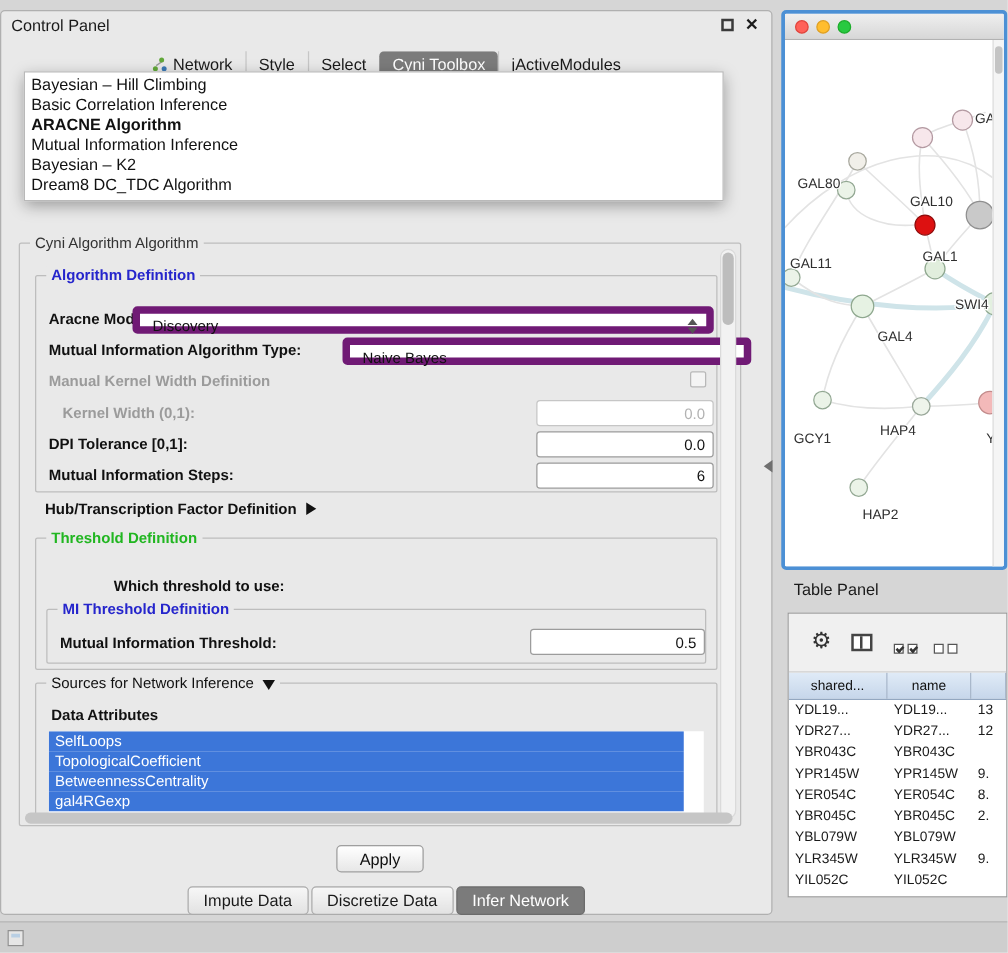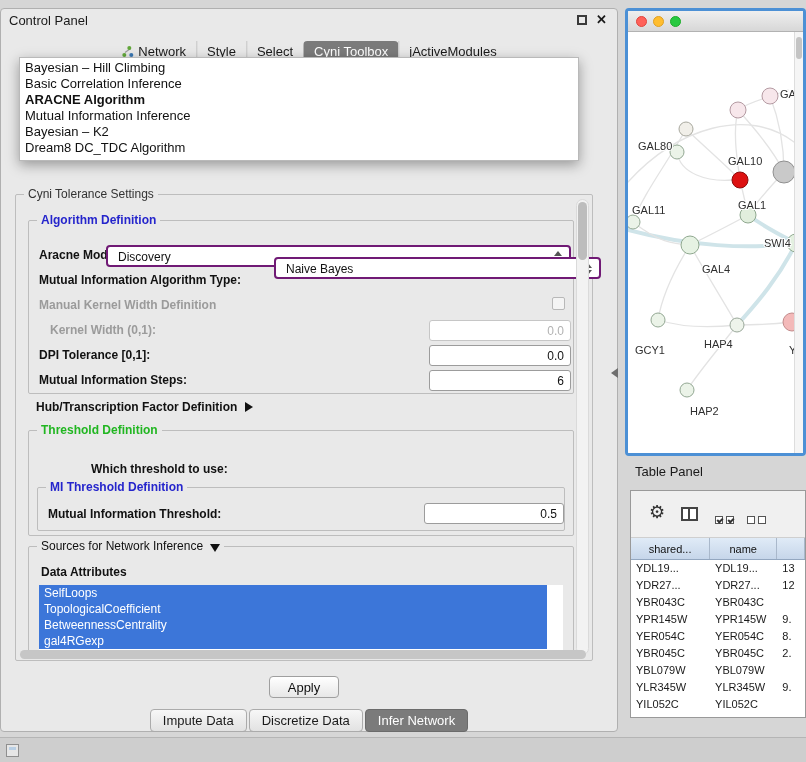--- a/index.html
+++ b/index.html
@@ -34,21 +34,21 @@
   .legend.blue{color:#2525cc;font-weight:bold;}
   .legend.green{color:#21b621;font-weight:bold;}
   .legend.bold{color:#111;font-weight:normal;}
   .group{position:absolute;border:1px solid #bdbdbd;border-radius:2px;}
   .group.algo{left:12px;top:25px;width:546px;height:174px;}
   .group.threshold{left:12px;top:235px;width:546px;height:106px;}
   .group.mi{left:8px;top:56px;width:528px;height:44px;}
   .group.sources{left:12px;top:351px;width:546px;height:112px;border-radius:2px;}
   .lbl{position:absolute;font-size:12px;font-weight:bold;color:#111;white-space:nowrap;}
   .lbl.disabled{color:#9b9b9b;}
-  .combo{position:absolute;height:22px;background:#fff;border:2px solid #701a75;border-radius:4px;}
+  .combo{position:absolute;height:22px;background:#fff;border:6px solid #701a75;border-radius:4px;}
   .combo-val{position:absolute;left:10px;top:3px;font-size:12px;color:#111;}
   .spin{position:absolute;right:6px;top:4px;width:9px;}
   .spin .u{display:block;width:0;height:0;border-left:4px solid transparent;border-right:4px solid transparent;border-bottom:5px solid #555;margin-bottom:2px;}
   .spin .d{display:block;width:0;height:0;border-left:4px solid transparent;border-right:4px solid transparent;border-top:5px solid #555;}
   .num-field{position:absolute;height:21px;background:#fff;border:1px solid #9c9c9c;border-radius:3px;font:12px "Liberation Sans",sans-serif;text-align:right;padding-right:6px;color:#111;}
   .num-field.disabled{color:#b2b2b2;border-color:#c6c6c6;}
   .checkbox{position:absolute;width:13px;height:13px;border:1px solid #b8b8b8;background:#f4f4f4;border-radius:2px;}
   .hub-row{position:absolute;left:20px;top:205px;font-size:12px;font-weight:bold;color:#111;}
   .tri-right{display:inline-block;width:0;height:0;border-top:5px solid transparent;border-bottom:5px solid transparent;border-left:8px solid #111;margin-left:8px;vertical-align:-1px;}
   .tri-down{display:inline-block;width:0;height:0;border-left:5px solid transparent;border-right:5px solid transparent;border-top:8px solid #111;margin-left:7px;vertical-align:-2px;}
@@ -108,36 +108,36 @@
 
   <div class="cp">
     <div class="cp-title">
       <span class="cp-title-text">Control Panel</span>
       <span class="float-icon"></span>
       <span class="close-icon">✕</span>
     </div>
     <div class="cp-tabbar"><div class="cp-tab"><span class="net-icon"></span><span>Network</span></div><div class="cp-tab"><span>Style</span></div><div class="cp-tab"><span>Select</span></div><div class="cp-tab selected"><span>Cyni Toolbox</span></div><div class="cp-tab"><span>jActiveModules</span></div></div>
 
     <div class="cp-settings">
-      <span class="legend plain">Cyni Tolerance Settings</span>
+      <span class="legend plain">Cyni Algorithm Algorithm</span>
 
       <div class="group algo">
         <span class="legend blue">Algorithm Definition</span>
 
         <span class="lbl" style="left:10px;top:27px">Aracne Mode:</span>
         <div class="combo" style="left:77px;top:24px;width:465px">
           <span class="combo-val">Discovery</span>
           <span class="spin">
               <i class="u"></i>
               <i class="d"></i>
             </span>
         </div>
 
         <span class="lbl" style="left:10px;top:52px">Mutual Information Algorithm Type:</span>
-        <div class="combo" style="left:245px;top:36px;width:327px">
+        <div class="combo" style="left:245px;top:49px;width:327px">
           <span class="combo-val">Naive Bayes</span>
           <span class="spin">
               <i class="u"></i>
               <i class="d"></i>
             </span>
         </div>
 
         <span class="lbl disabled" style="left:10px;top:77px">Manual Kernel Width Definition</span>
         <span class="checkbox" style="left:523px;top:76px"></span>
 

